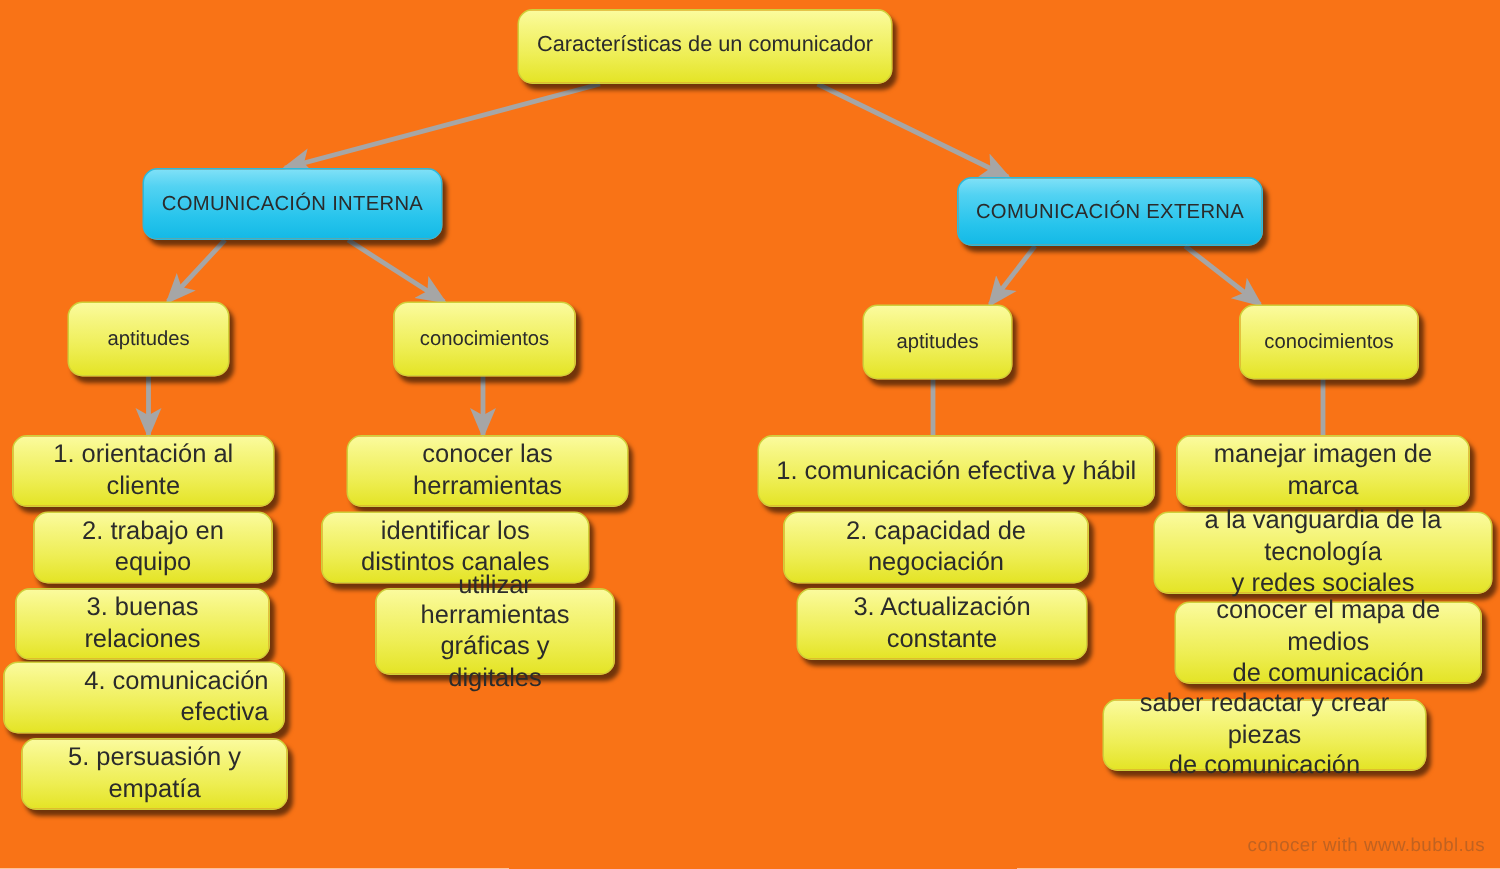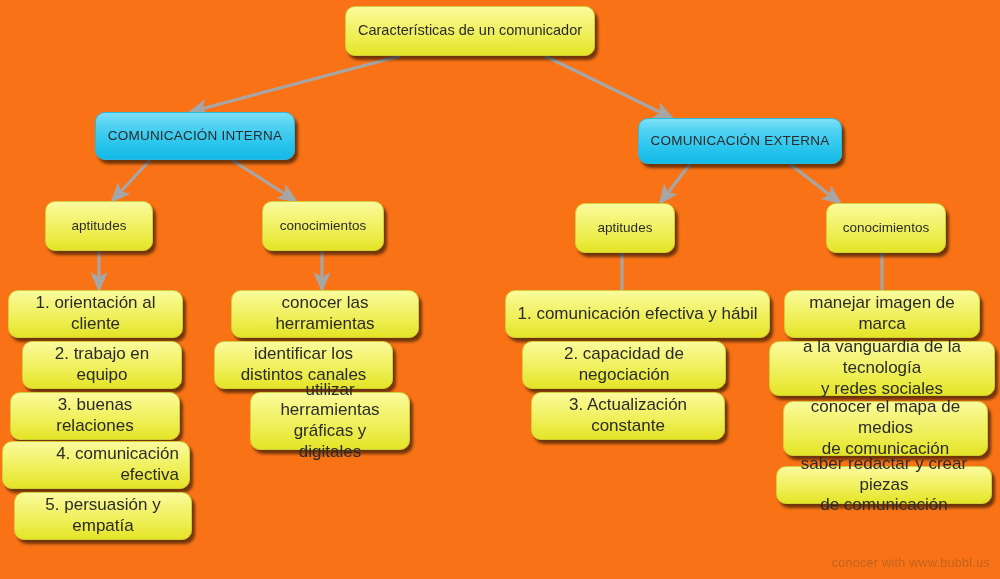--- a/index.html
+++ b/index.html
@@ -150,19 +150,19 @@
       </div>
       <div class="node yellow leaf" style="left: 784px; top: 290px; width: 196px; height: 48px;">
         <span class="lbl">manejar imagen de marca</span>
       </div>
       <div class="node yellow leaf" style="left: 769px; top: 341px; width: 226px; height: 55px;">
         <span class="lbl">a la vanguardia de la tecnología<br>y redes sociales</span>
       </div>
       <div class="node yellow leaf" style="left: 783px; top: 401px; width: 205px; height: 55px;">
         <span class="lbl">conocer el mapa de medios<br>de comunicación</span>
       </div>
-      <div class="node yellow leaf" style="left: 776px; top: 466px; width: 216px; height: 38px;">
+      <div class="node yellow leaf" style="left: 735px; top: 466px; width: 216px; height: 48px;">
         <span class="lbl">saber redactar y crear piezas<br>de comunicación</span>
       </div>
     </div>
 
   <div id="watermark">conocer with www.bubbl.us</div>
 </div>
 
 </body></html>

